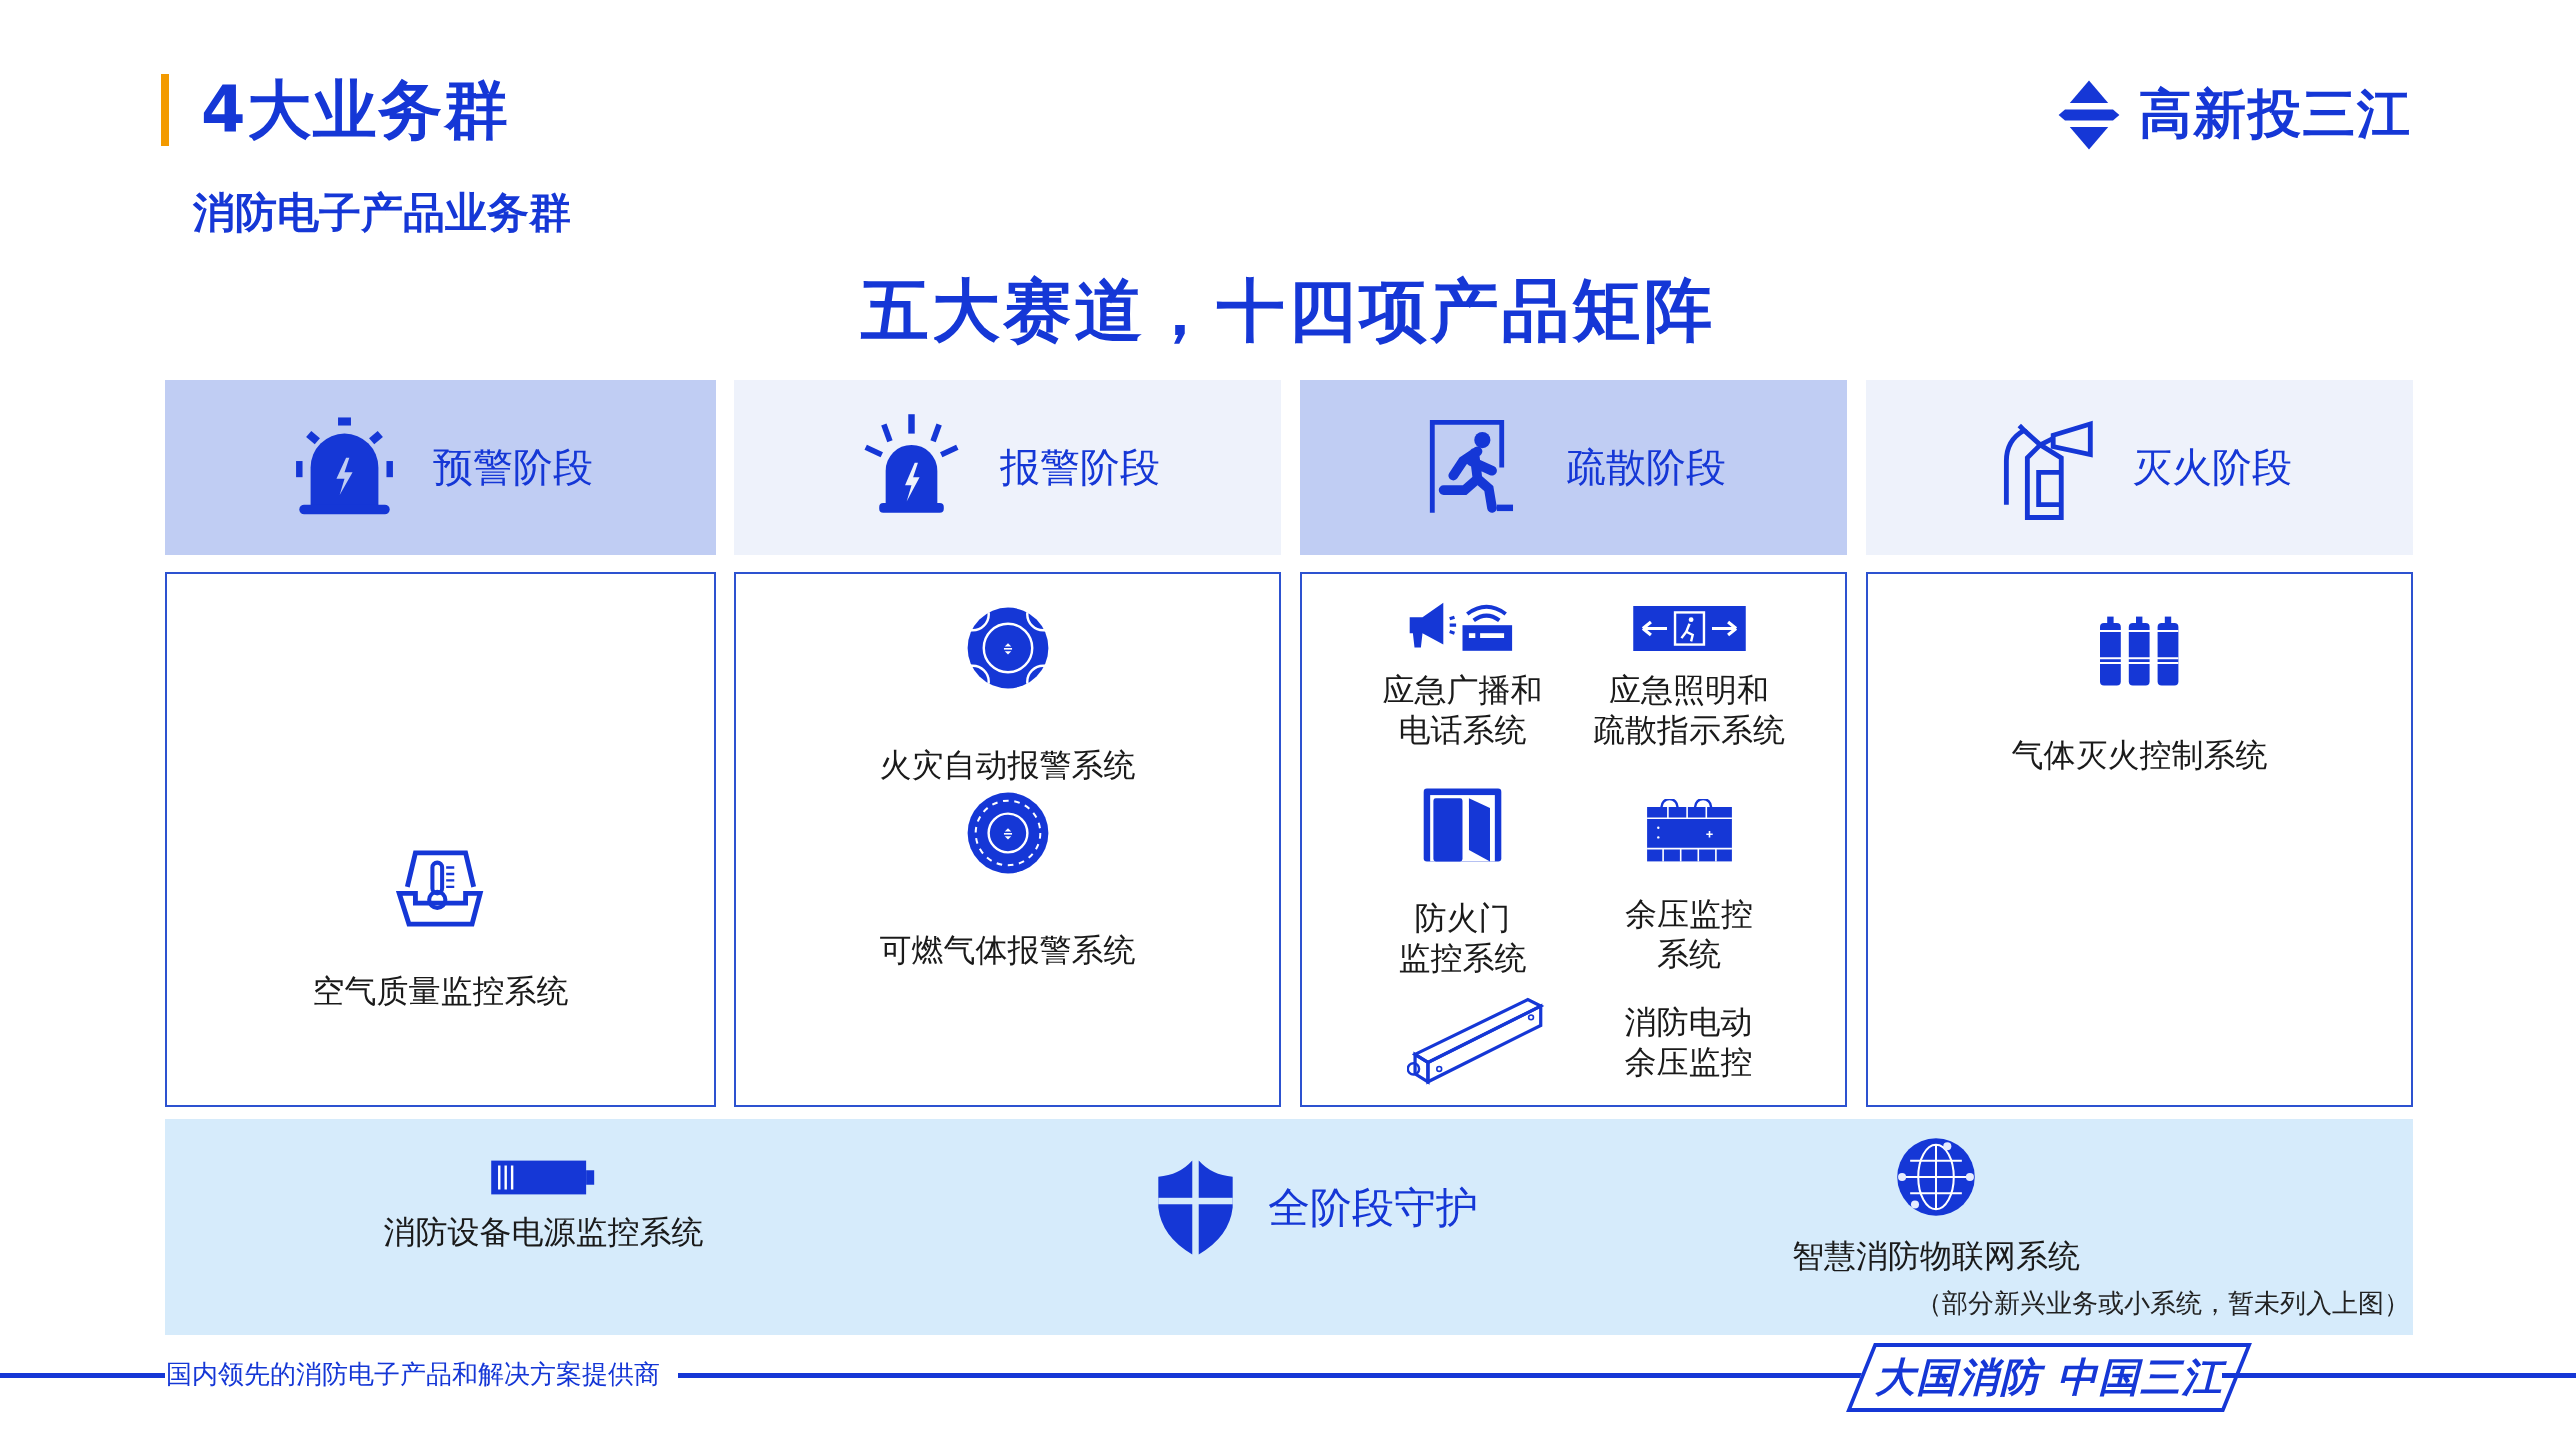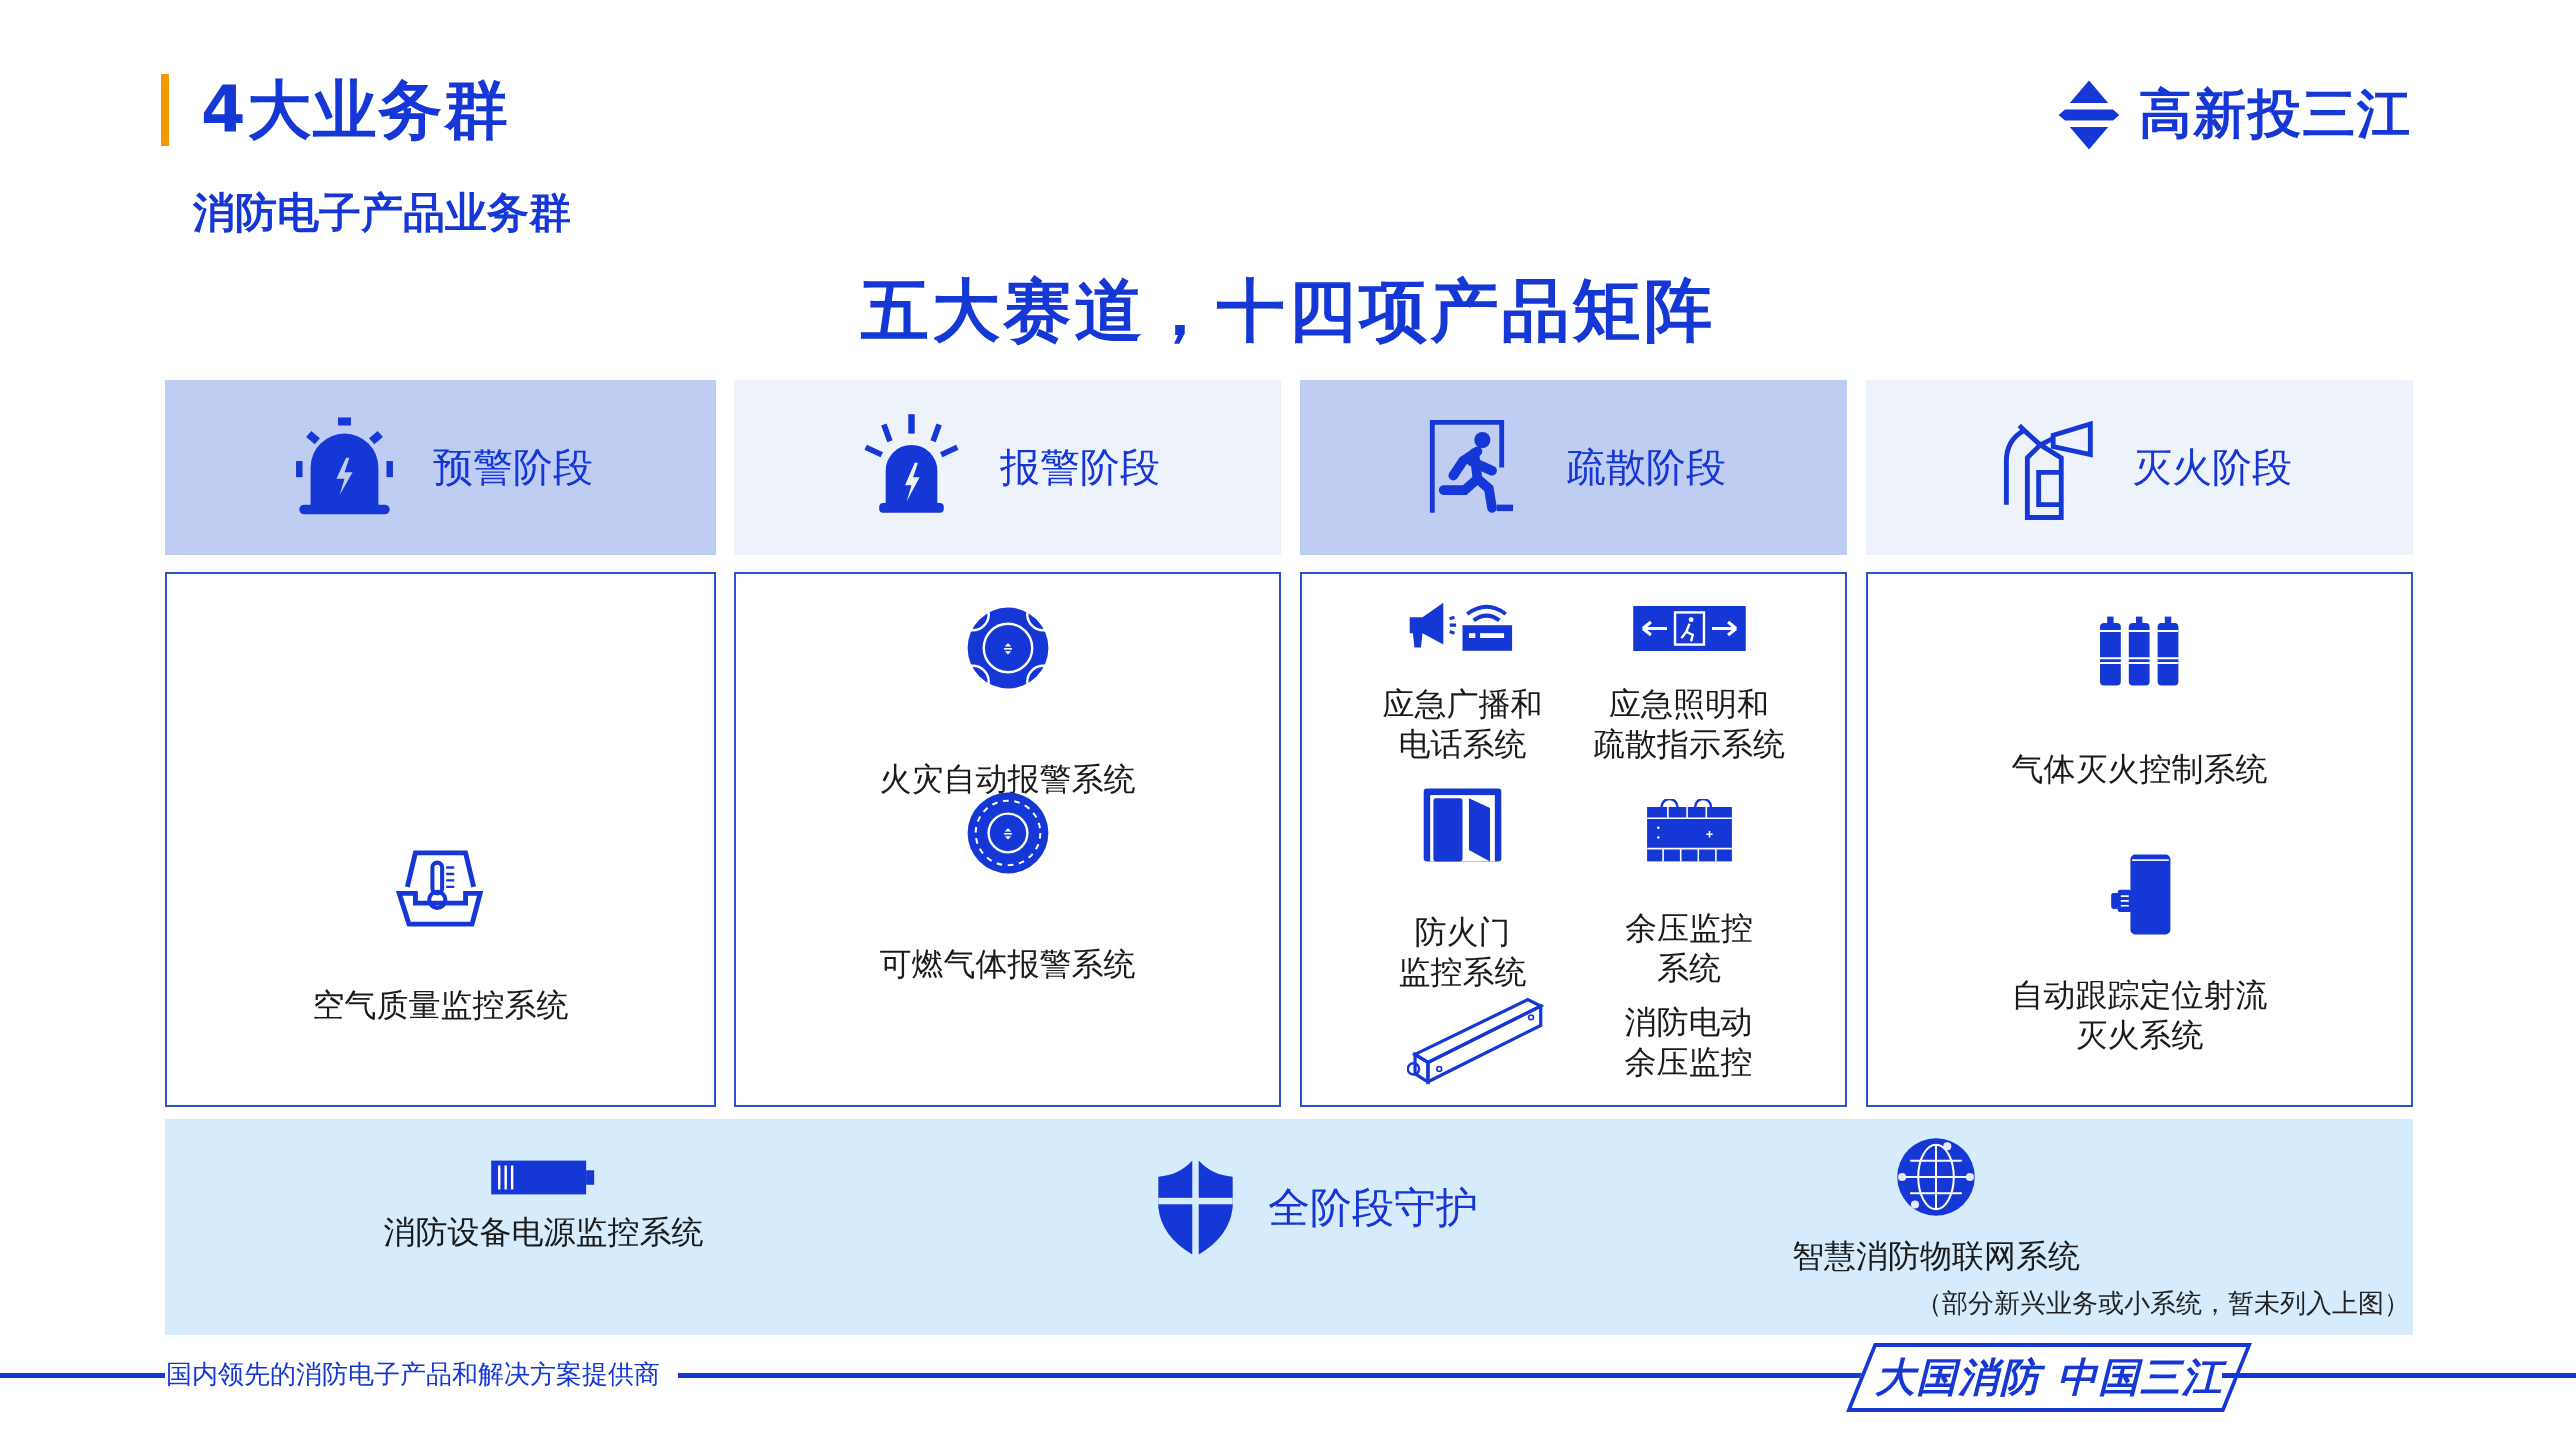--- a/index.html
+++ b/index.html
@@ -17,21 +17,21 @@
 
   .heading { left: 0; width: 2576px; top: 266px; text-align: center; font-size: 68px; font-weight: bold; color: #1537d6; line-height: 89px; letter-spacing: 3.2px; }
 
   .stage-head { top: 380px; height: 175px; display: flex; align-items: center; justify-content: center; gap: 32px; }
   .stage-head.dark { background: #c0cdf3; }
   .stage-head.light { background: #eef2fb; }
   .stage-head .label { font-size: 40px; color: #1537d6; font-weight: 500; }
   .stage-icon { width: 113px; height: 113px; }
 
   .box { top: 572px; height: 535px; border: 2.4px solid #2d52d0; background: #fff; }
-  .item { position: absolute; left: 0; width: 100%; display: flex; flex-direction: column; align-items: center; gap: 14px; }
+  .item { position: absolute; left: 0; width: 100%; display: flex; flex-direction: column; align-items: center; }
   .item .name { font-size: 32px; color: #1a1a1a; text-align: center; line-height: 40px; white-space: pre-line; }
   .item svg { display: block; }
 
   .band { left: 165px; top: 1119px; width: 2248px; height: 216px; background: #d6ebfb; }
   .band-item { position: absolute; display: flex; flex-direction: column; align-items: center; }
   .band-item .name { font-size: 32px; color: #1a1a1a; margin-top: 14.5px; }
   .band-center { position: absolute; left: 990px; top: 40px; display: flex; align-items: center; gap: 32px; }
   .band-center .label { font-size: 42px; color: #1537d6; font-weight: 500; }
 
   .note { right: 166px; top: 1286px; font-size: 26px; color: #222; }
@@ -223,31 +223,20 @@
         <rect x="47" y="2" width="8" height="10"></rect>
           <rect x="38" y="10" width="26" height="78" rx="5"></rect>
         <rect x="83" y="2" width="8" height="10"></rect>
           <rect x="74" y="10" width="26" height="78" rx="5"></rect>
       </g>
       <path d="M2,20 L100,20 M2,54 L100,54 M2,60 L100,60" stroke="#fff" stroke-width="2.5"></path>
       <path d="M30,10 L30,90 M66,10 L66,90" stroke="#fff" stroke-width="3"></path>
     </svg>
     <div class="name" style="margin-top:48px;">气体灭火控制系统</div>
   </div>
-  <div class="item" style="top:280px;">
-    <svg width="64" height="81" viewBox="0 0 80 100">
-      <rect x="28" y="0" width="50" height="100" rx="6" fill="#1537d6"></rect>
-      <rect x="30" y="6" width="46" height="2" fill="#fff"></rect>
-      <rect x="12" y="44" width="18" height="28" rx="4" fill="#1537d6"></rect>
-      <rect x="4" y="48" width="10" height="20" rx="3" fill="#1537d6"></rect>
-      <path d="M16,52 L26,52 M16,58 L26,58 M16,64 L26,64" stroke="#fff" stroke-width="2"></path>
-    </svg>
-    <div class="name" style="margin-top:26px;">自动跟踪定位射流
-灭火系统</div>
-  </div>
 </div>
 
 <div class="abs band">
   <div class="band-item" style="left:274px;width:209px;top:40px;">
     <svg width="105" height="37" viewBox="0 0 130 46">
       <rect x="0" y="2" width="118" height="42" fill="#1537d6"></rect>
       <rect x="118" y="14" width="10" height="18" fill="#1537d6"></rect>
       <path d="M10,8 L10,38 M18,8 L18,38 M26,8 L26,38" stroke="#fff" stroke-width="3"></path>
     </svg>
     <div class="name" style="white-space:nowrap;">消防设备电源监控系统</div>

